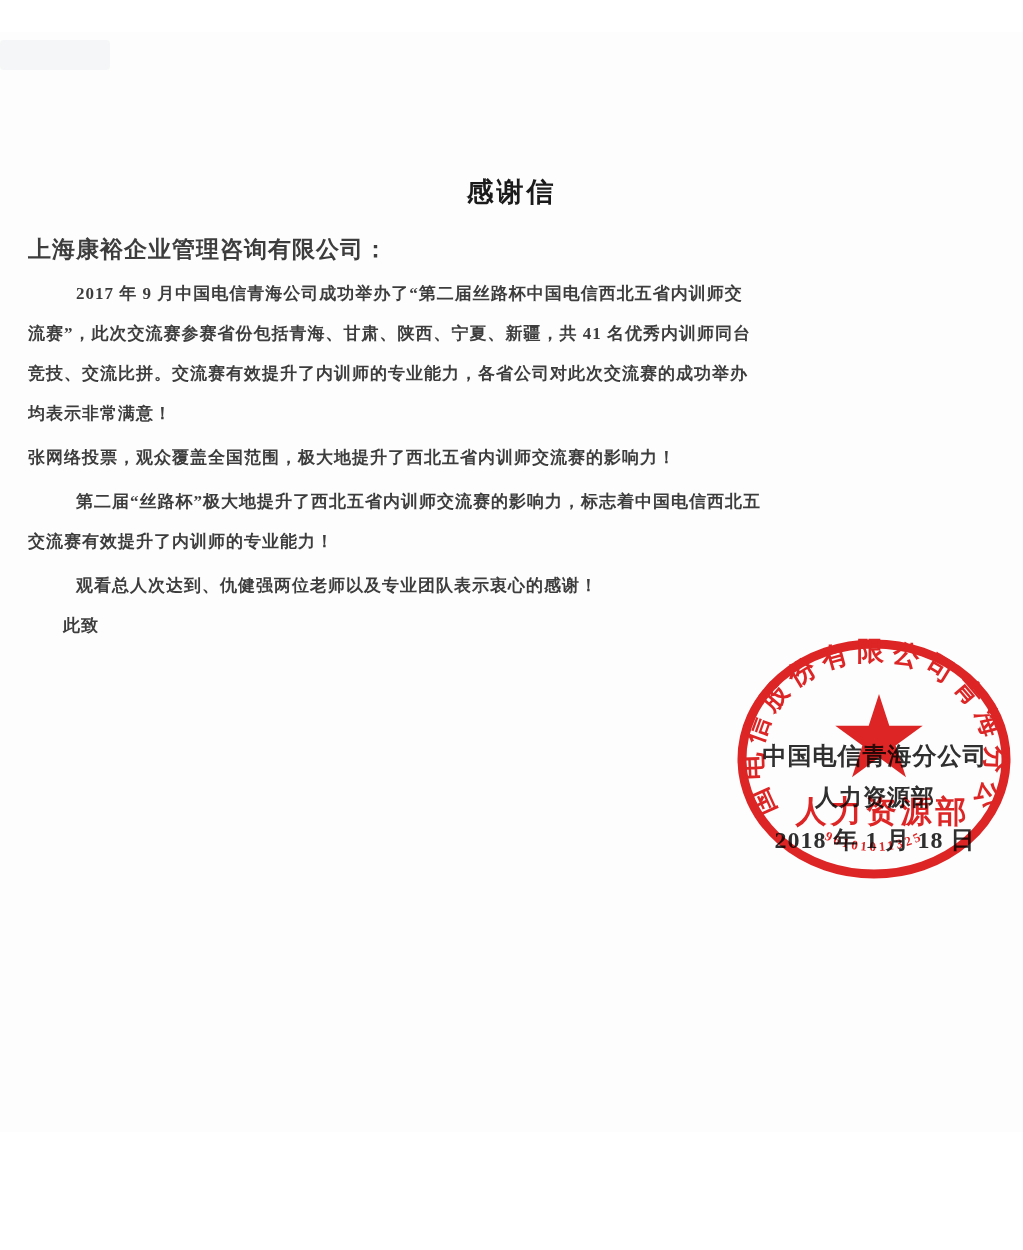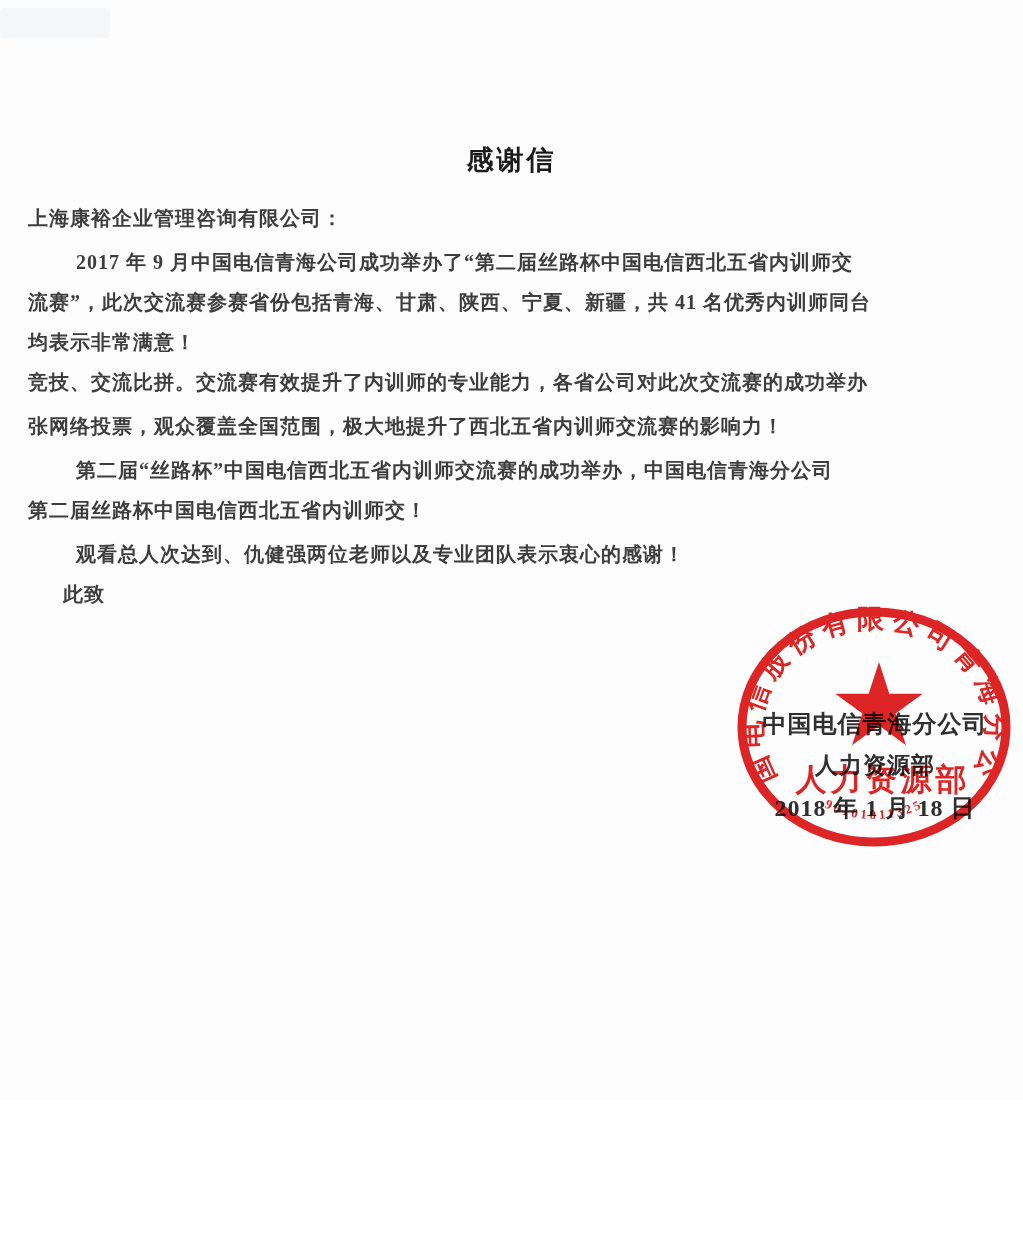--- a/index.html
+++ b/index.html
@@ -3,44 +3,45 @@
 <meta charset="utf-8">
 <style>
   html,body{margin:0;padding:0;background:#ffffff;}
   .page{
     position:relative;
     width:1023px;height:1100px;
     background:#fdfdfd;
     overflow:hidden;
     font-family:"Liberation Serif","DejaVu Serif",serif;
     color:#3d3d3d;
+    margin-top:32px;
   }
   .title{
     padding-top:138px;
     text-align:center;
     line-height:44px;
     font-size:27px;
     font-weight:bold;
     color:#1b1b1b;
     letter-spacing:3px;
     font-family:"DejaVu Sans","Liberation Sans",sans-serif;
   }
   .salutation{
     margin:16px 28px 0 28px;
     line-height:40px;
-    font-size:20px;
+    font-size:23px;
     font-weight:600;
     letter-spacing:1px;
     white-space:nowrap;
   }
   .letter-body{margin:0 28px;}
   .paragraph{margin:4px 0 0 0;}
   .line{
     line-height:40px;
-    font-size:20px;
+    font-size:17px;
     font-weight:600;
     letter-spacing:1px;
     white-space:nowrap;
     overflow:hidden;
   }
   .line.first{padding-left:48px;}
   .closing{margin:0 28px;}
   .closing .cizhi{padding-left:35px;font-family:Liberation Serif, serif;}
   .sig-block{
     position:absolute;
@@ -83,29 +84,29 @@
   <div class="smudge"></div>
 
   <div class="title">感谢信</div>
 
   <div class="salutation">上海康裕企业管理咨询有限公司：</div>
 
   <div class="letter-body">
       <div class="paragraph">
         <div class="line first">2017 年 9 月中国电信青海公司成功举办了“第二届丝路杯中国电信西北五省内训师交</div>
         <div class="line">流赛”，此次交流赛参赛省份包括青海、甘肃、陕西、宁夏、新疆，共 41 名优秀内训师同台</div>
+        <div class="line">竞技、交流比拼。交流赛有效提升了内训师的专业能力，各省公司对此次交流赛的成功举办</div>
         <div class="line">均表示非常满意！</div>
-        <div class="line">竞技、交流比拼。交流赛有效提升了内训师的专业能力，各省公司对此次交流赛的成功举办</div>
       </div>
       <div class="paragraph">
         <div class="line">张网络投票，观众覆盖全国范围，极大地提升了西北五省内训师交流赛的影响力！</div>
       </div>
       <div class="paragraph">
-        <div class="line first">第二届“丝路杯”中国电信西北五省内训师交流赛的成功举办，中国电信青海分公司</div>
-        <div class="line">第二届丝路杯中国电信西北五省内训师交！</div>
+        <div class="line first">第二届“丝路杯”极大地提升了西北五省内训师交流赛的影响力，标志着中国电信西北五</div>
+        <div class="line">交流赛有效提升了内训师的专业能力！</div>
       </div>
       <div class="paragraph">
         <div class="line first">观看总人次达到、仇健强两位老师以及专业团队表示衷心的感谢！</div>
       </div>
     </div>
 
   <div class="closing">
     <div class="line cizhi">此致</div>
   </div>
 

